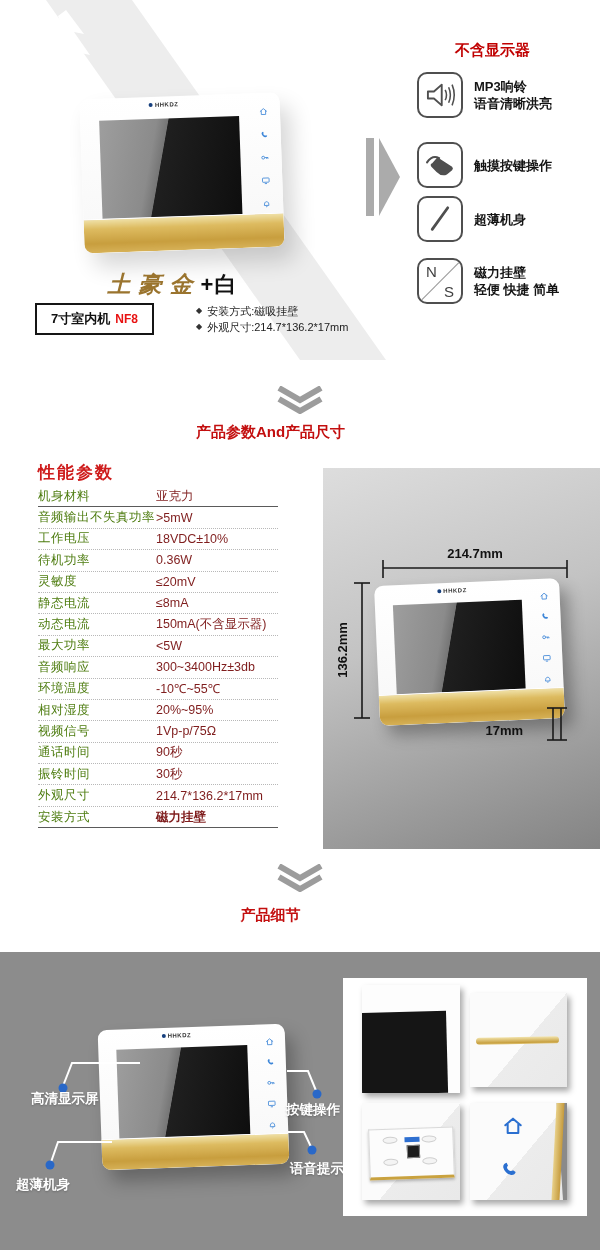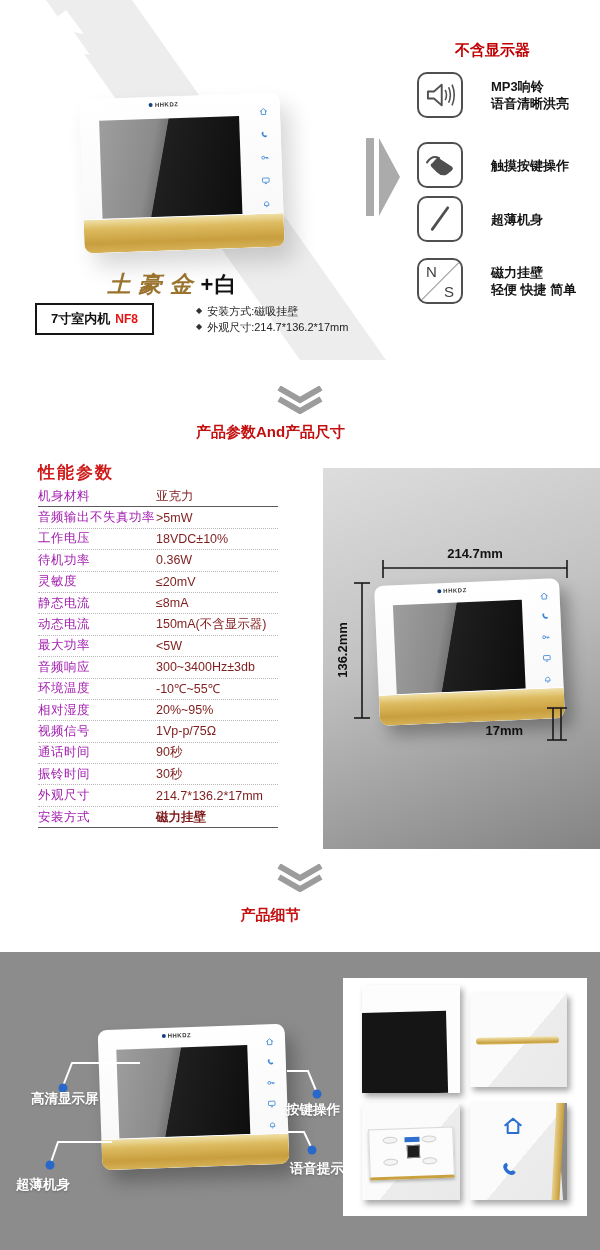--- a/index.html
+++ b/index.html
@@ -37,42 +37,42 @@
   .model-box{position:absolute;left:35px;top:303px;width:115px;height:28px;border:2px solid #151515;
              background:#fff;display:flex;align-items:center;justify-content:center;gap:5px;}
   .model-box .mp{font-size:13px;font-weight:bold;color:#111;}
   .model-box .mc{font-size:12px;font-weight:bold;color:#e81212;}
   .bullets{position:absolute;left:196px;top:303px;}
   .brow{display:flex;align-items:center;gap:5px;font-size:11px;color:#222;line-height:16px;}
   .brow .bm{font-size:8px;color:#333;}
 
   
   .feat-title{position:absolute;left:455px;top:41px;font-size:15px;font-weight:bold;color:#c00000;}
-  .feat{position:absolute;left:417px;display:flex;align-items:center;gap:28px;}
+  .feat{position:absolute;left:417px;display:flex;align-items:center;gap:11px;}
   .fbox{width:46px;height:46px;border:2px solid #4f4f4f;border-radius:10px;background:#fff;
         display:flex;align-items:center;justify-content:center;flex:0 0 auto;color:#4f4f4f;
         position:relative;overflow:hidden;box-sizing:border-box;}
   .fbox svg{width:38px;height:38px;}
   .ftext{font-size:13px;font-weight:600;color:#141414;line-height:17px;white-space:nowrap;}
   .mn{position:absolute;left:7px;top:3px;font-size:15px;color:#3f3f3f;}
   .ms{position:absolute;right:7px;bottom:2px;font-size:15px;color:#3f3f3f;}
   .mline{position:absolute;left:-6px;top:20px;width:56px;height:1px;background:#9a9a9a;transform:rotate(-45deg);}
   .big-arrow{position:absolute;left:366px;top:137px;}
 
   
   .chev{position:absolute;left:276px;width:48px;height:28px;color:#9c9c9c;}
   .sec-title{position:absolute;left:0;width:541px;text-align:center;font-size:15px;
              font-weight:bold;color:#c30f0f;}
 
   
   .spec-title{position:absolute;left:38px;top:461px;font-size:17px;font-weight:bold;color:#ce1c1c;letter-spacing:2px;}
   .spec{position:absolute;left:38px;top:486px;width:240px;}
   .srow{display:flex;align-items:center;height:21.4px;border-bottom:1px dotted #b8b8b8;
         font-size:12.5px;box-sizing:border-box;}
-  .srow .sl{width:118px;color:#a21caf;letter-spacing:.5px;}
+  .srow .sl{width:118px;color:#4d7c0f;letter-spacing:.5px;}
   .srow .sv{flex:1;color:#7f1d1d;}
   .srow.solid{border-bottom:1px solid #5a5a5a;}
   .srow.lastrow .sv{font-weight:bold;}
 
   
   .dim-panel{position:absolute;left:323px;top:468px;width:334px;height:381px;
              background:linear-gradient(160deg,#dddddd 0%,#c3c3c3 40%,#7f7f7f 100%);}
   .dim-svg{position:absolute;left:0;top:0;}
   .dim-svg line{stroke:#1a1a1a;stroke-width:1.6;}
   .dim-svg text{font-size:13px;font-weight:bold;fill:#111;font-family:"Liberation Sans",sans-serif;}

